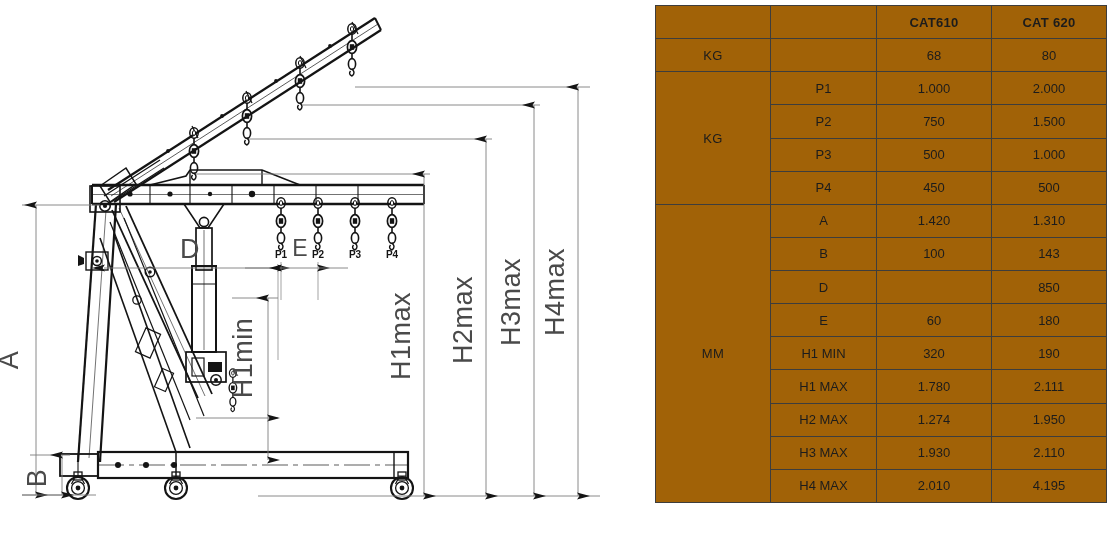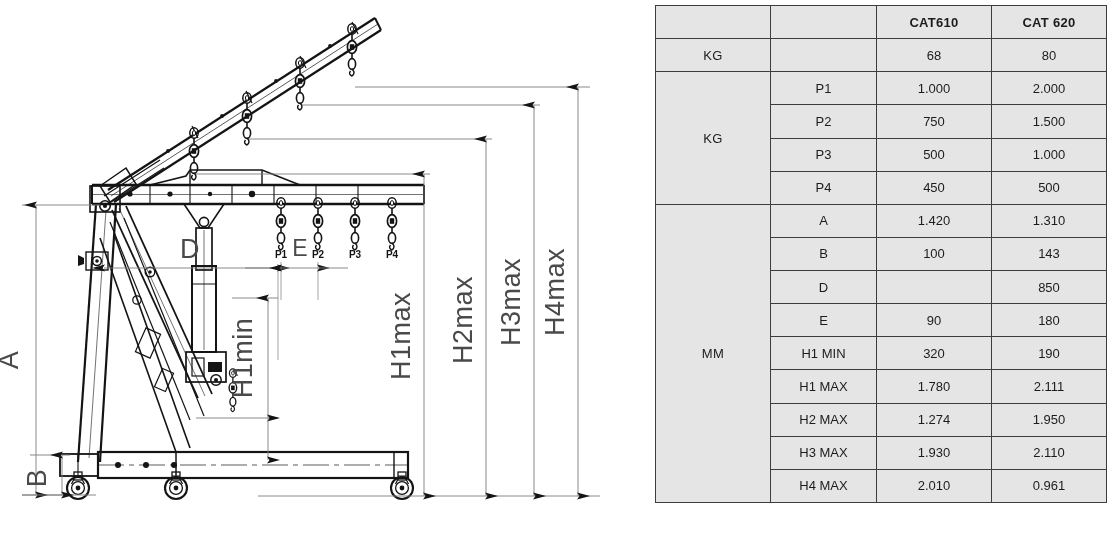--- a/index.html
+++ b/index.html
@@ -52,21 +52,21 @@
   #table-panel {
     position: absolute;
     left: 655px; top: 5px;
     width: 451px; height: 498px;
   }
   table.spec {
     border-collapse: collapse;
     width: 451px;
     height: 498px;
     table-layout: fixed;
-    background: #e5e5e5;
+    background: #a16207;
   }
   table.spec td {
     border: 1px solid #3d3d3d;
     text-align: center;
     vertical-align: middle;
     font-size: 13px;
     color: #1c1c1c;
     padding: 0 2px;
     font-family: "Liberation Sans", sans-serif;
   }
@@ -424,21 +424,21 @@
           <td class="sep-v-left">100</td>
           <td class="sep-v-left edge-right">143</td>
         </tr>
         <tr>
           <td class="sep-v-left">D</td>
           <td class="sep-v-left blankcell"></td>
           <td class="sep-v-left edge-right">850</td>
         </tr>
         <tr>
           <td class="sep-v-left">E</td>
-          <td class="sep-v-left">90</td>
+          <td class="sep-v-left">60</td>
           <td class="sep-v-left edge-right">180</td>
         </tr>
         <tr>
           <td class="sep-v-left">H1 MIN</td>
           <td class="sep-v-left">320</td>
           <td class="sep-v-left edge-right">190</td>
         </tr>
         <tr>
           <td class="sep-v-left">H1 MAX</td>
           <td class="sep-v-left">1.780</td>
@@ -450,20 +450,20 @@
           <td class="sep-v-left edge-right">1.950</td>
         </tr>
         <tr>
           <td class="sep-v-left">H3 MAX</td>
           <td class="sep-v-left">1.930</td>
           <td class="sep-v-left edge-right">2.110</td>
         </tr>
         <tr>
           <td class="sep-v-left edge-bottom">H4 MAX</td>
           <td class="sep-v-left edge-bottom">2.010</td>
-          <td class="sep-v-left edge-bottom edge-right">0.961</td>
+          <td class="sep-v-left edge-bottom edge-right">4.195</td>
         </tr>
 
       </tbody>
     </table>
   </div>
 
 </div>
 
 </body></html>

